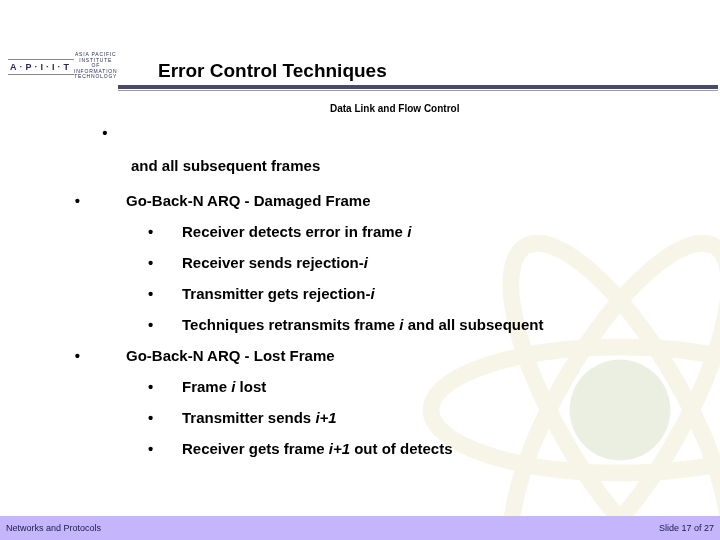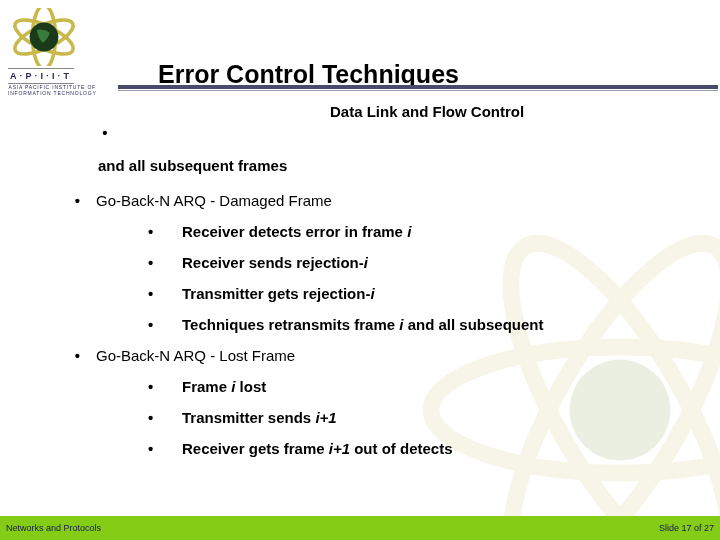--- a/index.html
+++ b/index.html
@@ -11,22 +11,22 @@
     position: relative;
     overflow: hidden;
   }
   .logo-area {
     position: absolute;
     top: 8px;
     left: 8px;
     width: 100px;
     height: 115px;
     display: flex;
-    flex-direction: column;
-    align-items: flex-start;
+    flex-direction: row;
+    align-items: center;
   }
   .logo-globe {
     width: 72px;
     height: 58px;
     position: relative;
   }
   .logo-globe svg { width: 100%; height: 100%; }
   .logo-text {
     font-size: 9px;
     letter-spacing: 3px;
@@ -42,21 +42,21 @@
     letter-spacing: 0.8px;
     color: #2a2a5a;
     margin-top: 1px;
     text-align: center;
     line-height: 1.1;
   }
   .slide-title {
     position: absolute;
     top: 60px;
     left: 158px;
-    font-size: 25px;
+    font-size: 19px;
     font-weight: bold;
     color: #000;
   }
   .title-underline-thick {
     position: absolute;
     top: 85px;
     left: 118px;
     width: 600px;
     height: 4px;
     background: #4a4a6a;
@@ -66,21 +66,21 @@
     top: 90px;
     left: 118px;
     width: 600px;
     height: 1px;
     background: #9a9ab0;
   }
   .subject-title {
     position: absolute;
     top: 103px;
     left: 330px;
-    font-size: 15px;
+    font-size: 10px;
     font-weight: bold;
     color: #000;
   }
   .content {
     position: absolute;
     top: 122px;
     left: 60px;
     right: 20px;
     font-size: 15px;
     color: #000;
@@ -94,39 +94,40 @@
     width: 90px;
     flex-shrink: 0;
     text-align: center;
     font-weight: bold;
   }
   .bullet-l0 .txt {
     font-weight: bold;
     flex: 1;
   }
   .continuation {
-    margin-left: 38px;
+    margin-left: 71px;
     font-weight: bold;
     margin-bottom: 14px;
   }
   .section-header {
     display: flex;
     margin-bottom: 10px;
     margin-top: 6px;
   }
   .section-header .dot {
     width: 36px;
     flex-shrink: 0;
     text-align: right;
     padding-right: 16px;
     font-weight: bold;
   }
   .section-header .txt {
-    font-weight: normal;
+    font-weight: bold;
     flex: 1;
+    margin-left: 30px;
   }
   .bullet-sub {
     display: flex;
     margin-left: 82px;
     margin-bottom: 10px;
   }
   .bullet-sub .dot {
     width: 40px;
     flex-shrink: 0;
     text-align: left;
@@ -137,21 +138,21 @@
     font-weight: bold;
     flex: 1;
   }
   .italic { font-style: italic; }
   .footer-bar {
     position: absolute;
     bottom: 0;
     left: 0;
     width: 720px;
     height: 16px;
-    background: #84cc16;
+    background: #c4b5fd;
     display: flex;
     justify-content: space-between;
     align-items: center;
     padding: 12px 6px;
     font-size: 9px;
     color: #1a1a4a;
   }
   .bg-atom {
     position: absolute;
     width: 420px;

